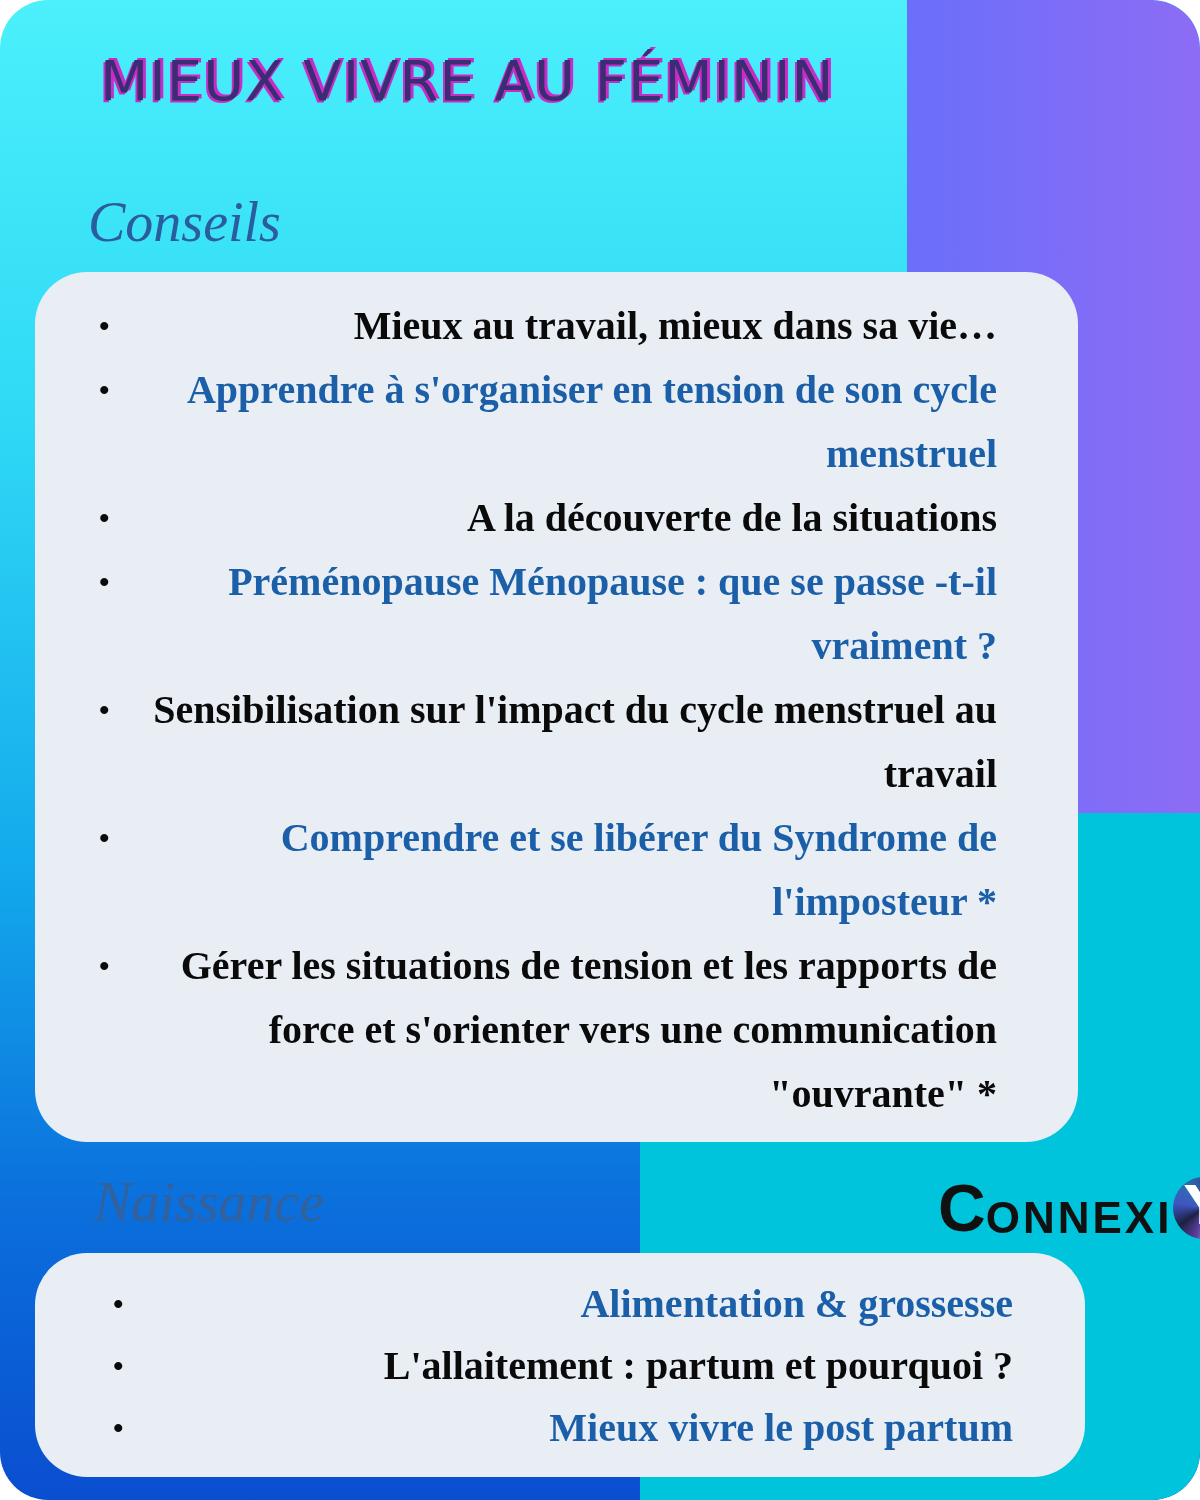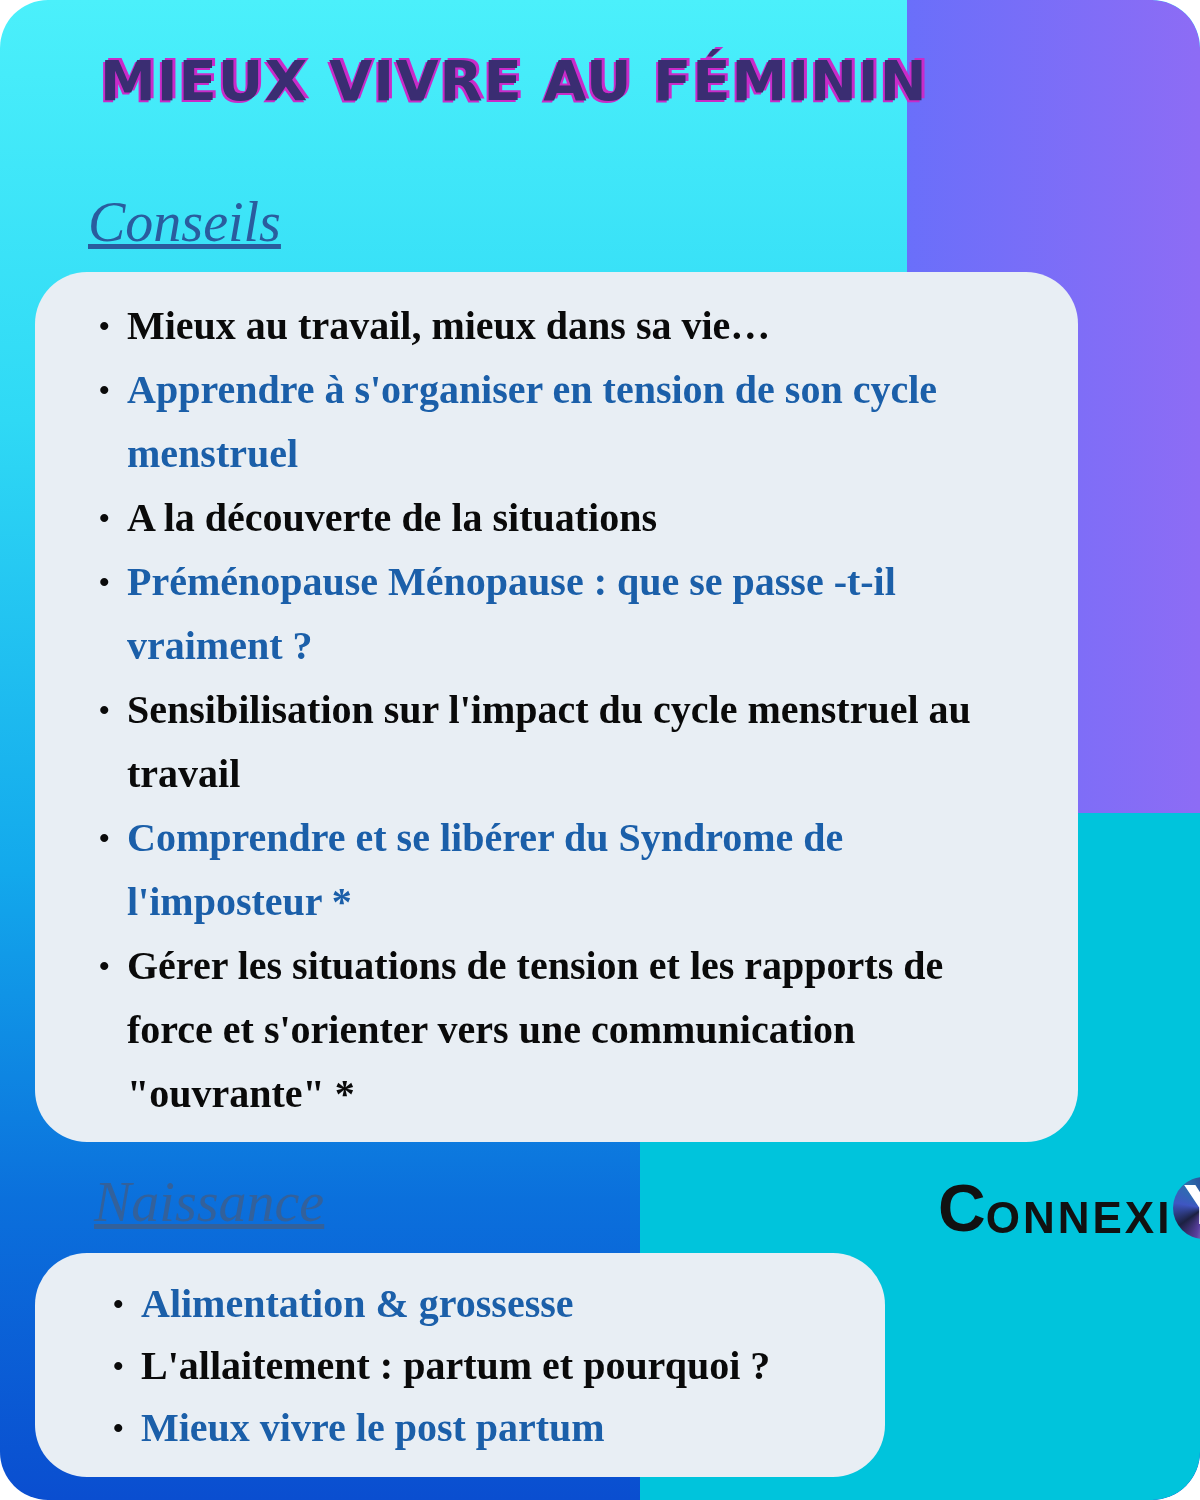--- a/index.html
+++ b/index.html
@@ -36,42 +36,42 @@
     border-radius:0 48px 0 0;
   }
   .cyan-block{
     position:absolute;left:640px;top:813px;width:560px;height:687px;
     background:var(--flat-cyan);
     border-radius:0 0 48px 0;
   }
   .main-title{
     position:absolute;left:100px;top:48px;
     font-family:"DejaVu Sans", sans-serif;
-    font-size:56px;font-weight:bold;letter-spacing:1px;
+    font-size:56px;font-weight:normal;letter-spacing:1px;
     color:var(--title-ink);
     text-shadow:3px -2px 0 var(--title-glow), -2px 2px 0 var(--title-glow);
     white-space:nowrap;
     text-align:center;
   }
   .section-heading{
     position:absolute;
     font-family:"Liberation Serif", serif;
     font-style:italic;font-weight:normal;
-    font-size:56px;line-height:1.1;text-decoration:underline;
+    font-size:56px;line-height:1.1;
   }
   .heading-conseils{left:88px;top:192px;color:var(--heading-blue);}
   .heading-naissance{left:94px;top:1172px;color:var(--heading-muted);}
   .card{
     position:absolute;
     background:var(--card-bg);
     border-radius:52px;
   }
   .card-conseils{left:35px;top:272px;width:1043px;height:870px;padding:22px 40px 0 64px;}
-  .card-naissance{left:35px;top:1253px;width:850px;height:224px;padding:20px 40px 0 78px;}
-  .topic-list{list-style:none;max-width:900px;}
+  .card-naissance{left:35px;top:1253px;width:1050px;height:224px;padding:20px 40px 0 78px;}
+  .topic-list{list-style:none;max-width:900px;text-align:right;}
   .card-conseils .topic-list li{
     position:relative;padding-left:28px;max-width:898px;
     font-size:40px;font-weight:bold;line-height:64px;
     color:var(--ink);
   }
   .card-naissance .topic-list li{
     position:relative;padding-left:28px;
     font-size:40px;font-weight:bold;line-height:62px;
     color:var(--ink);
   }

